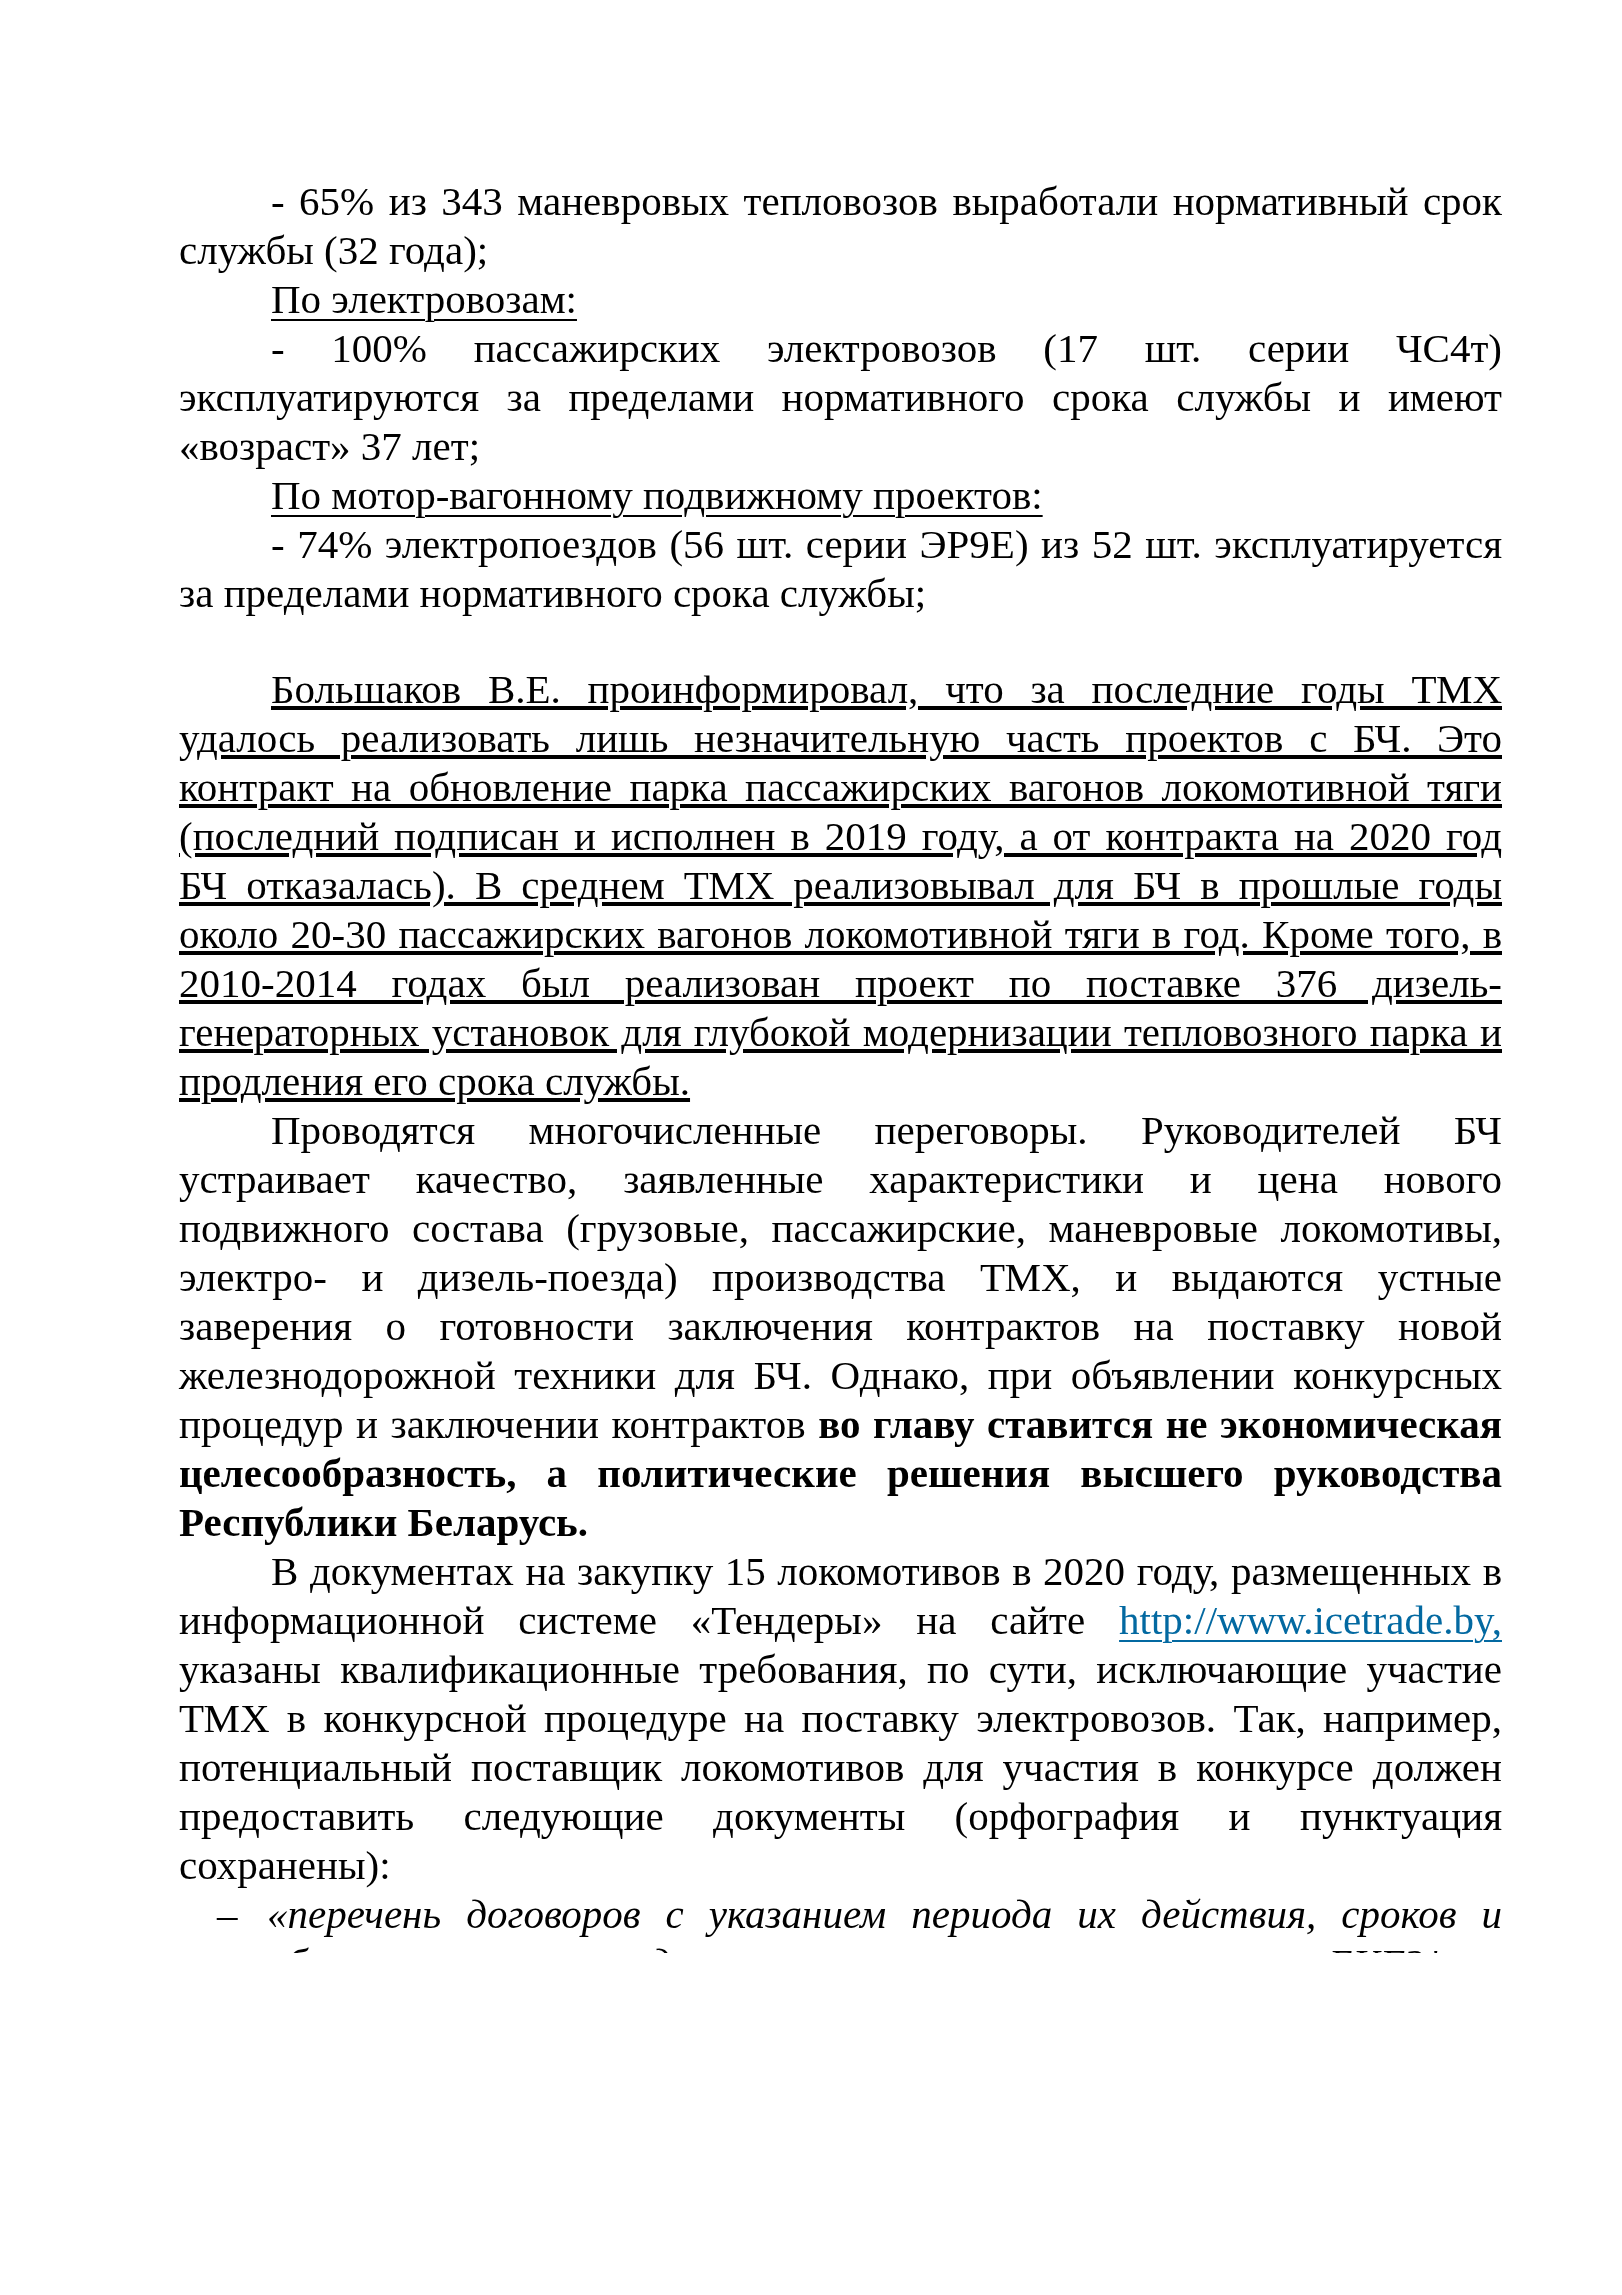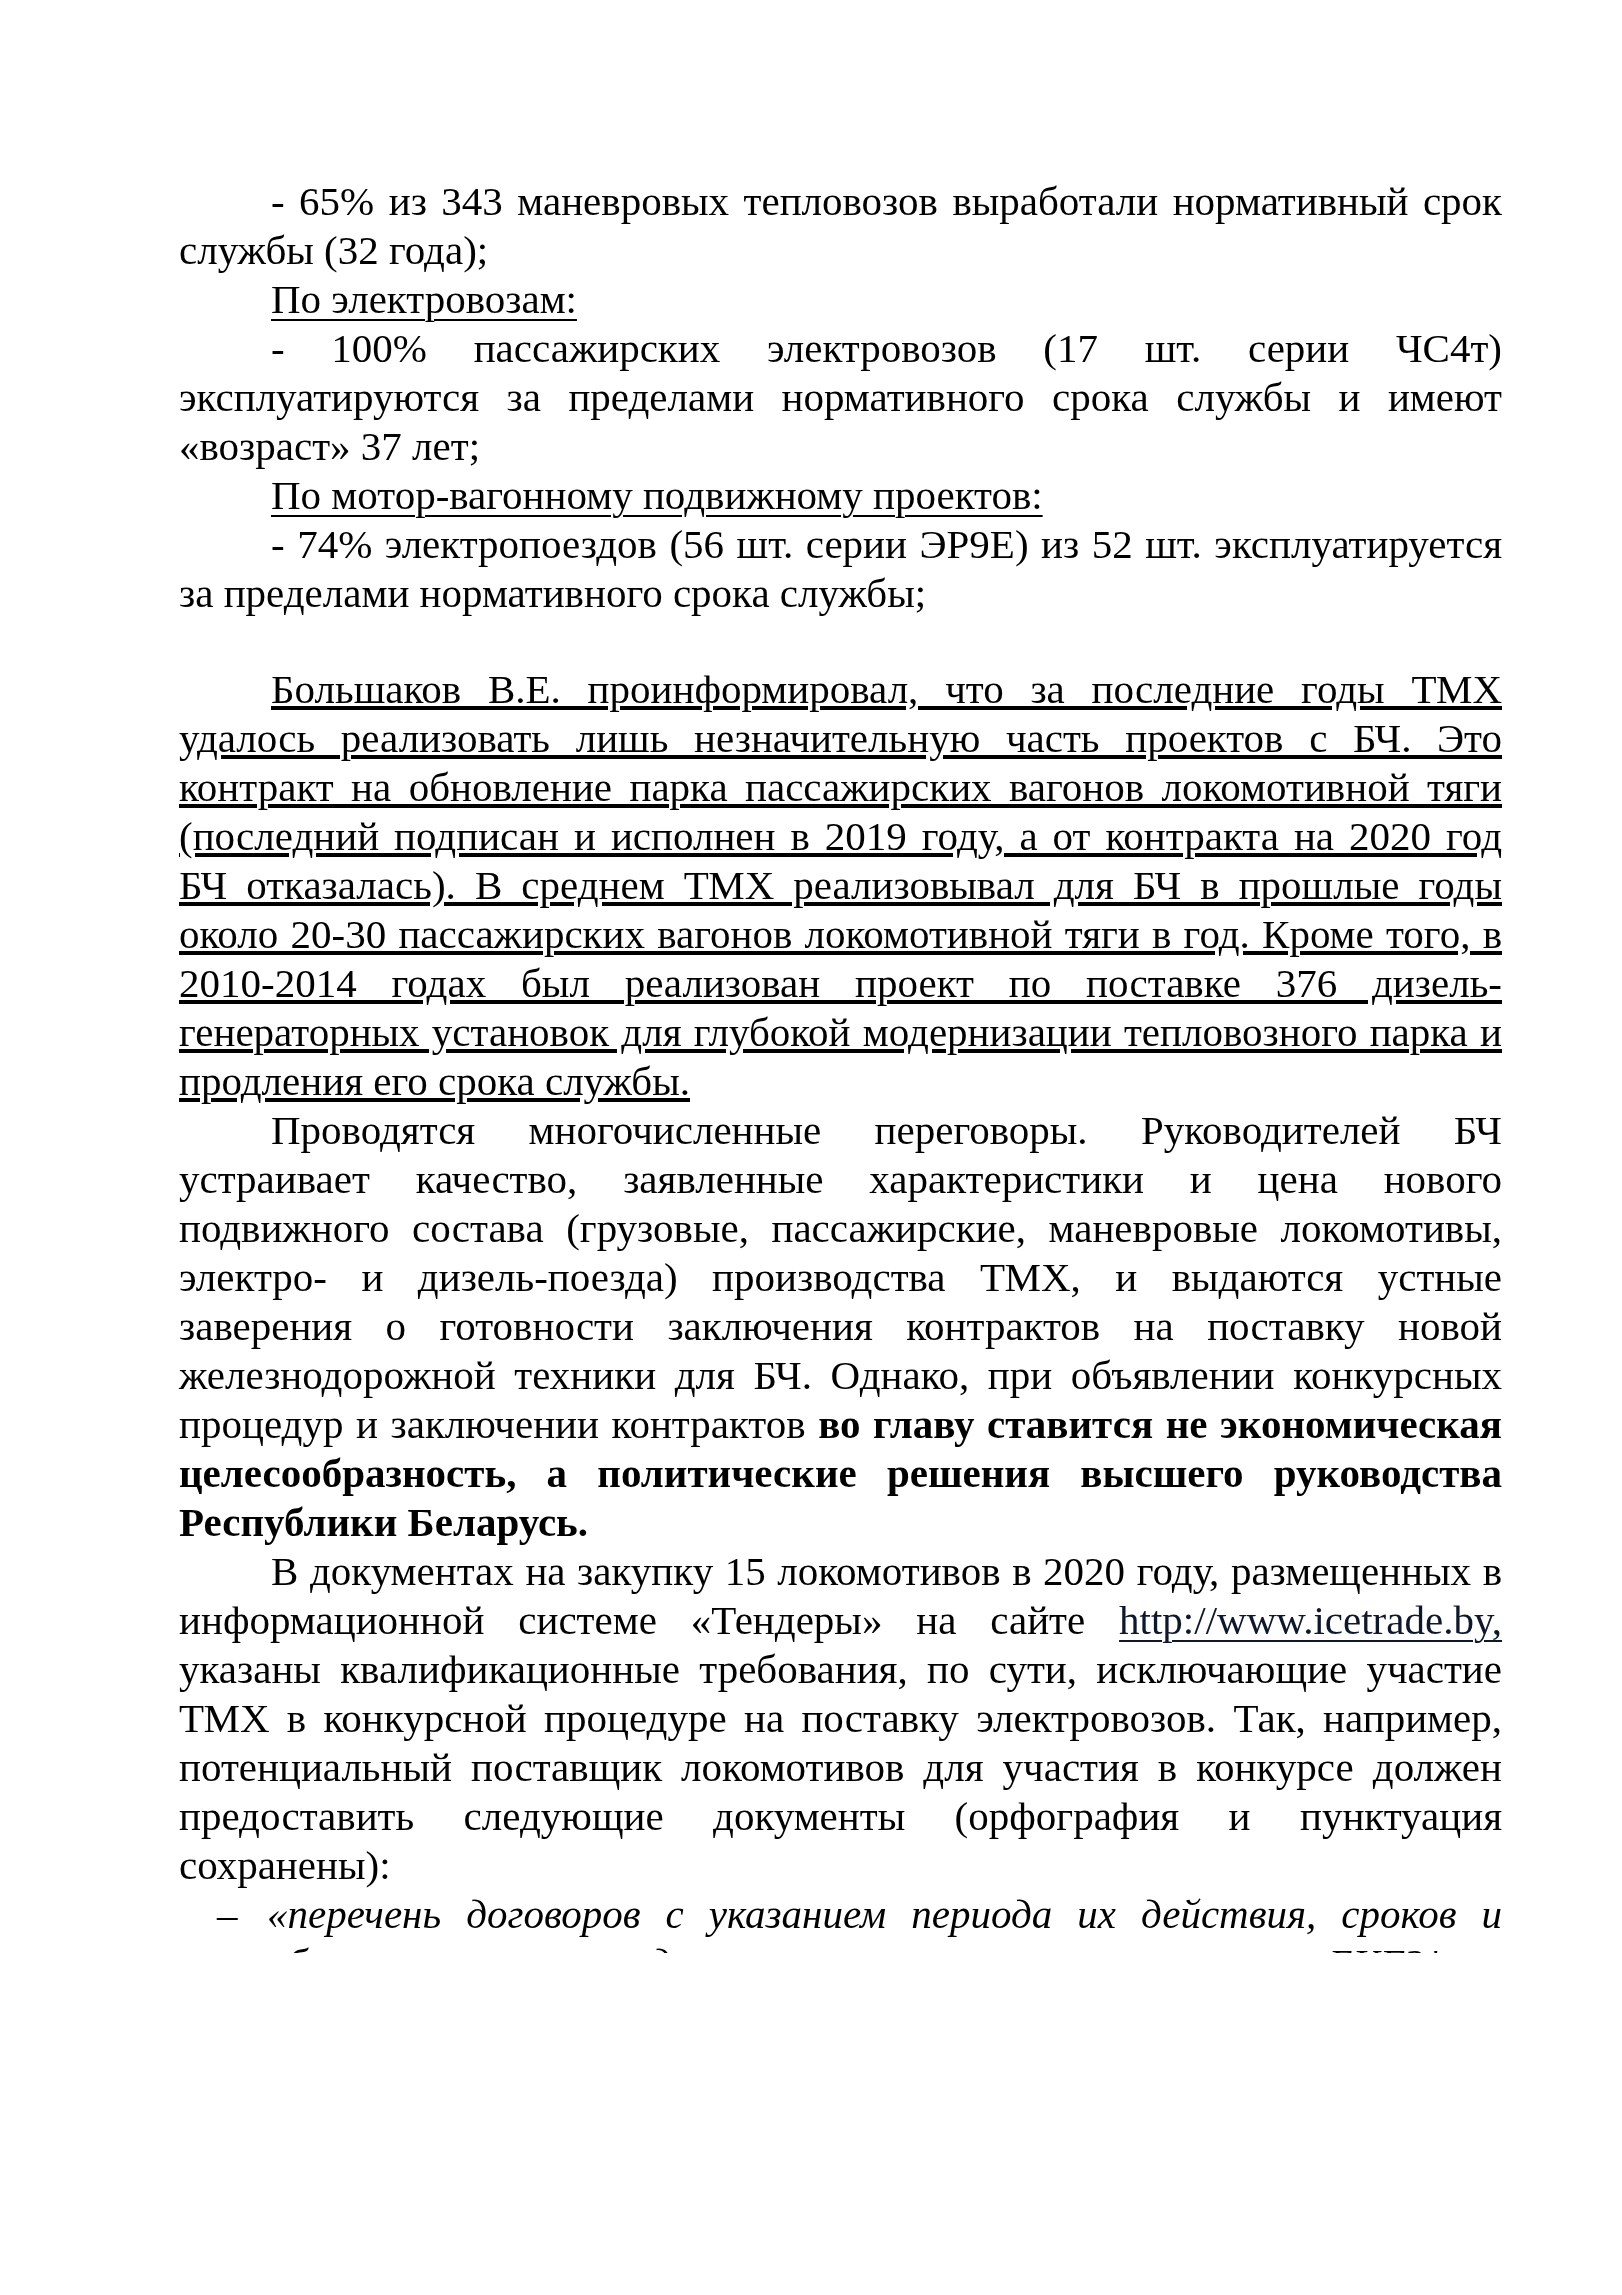--- a/index.html
+++ b/index.html
@@ -23,21 +23,21 @@
   }
   p { margin: 0; text-indent: 92px; }
   p.gap { margin-top: 47px; text-decoration: underline; }
   .u {
     text-decoration: underline;
     text-decoration-thickness: 2px;
     text-underline-offset: 5.9px;
     margin-top: 44px;
   }
   .link {
-    color: #0f172a;
+    color: #0369a1;
     text-decoration: underline;
     text-decoration-thickness: 2px;
     text-underline-offset: 5.9px;
     margin-top: 24px;
   }
   strong { font-weight: bold; }
   p.li {
     margin-left: 88px;
     text-indent: 0;
     position: relative;

